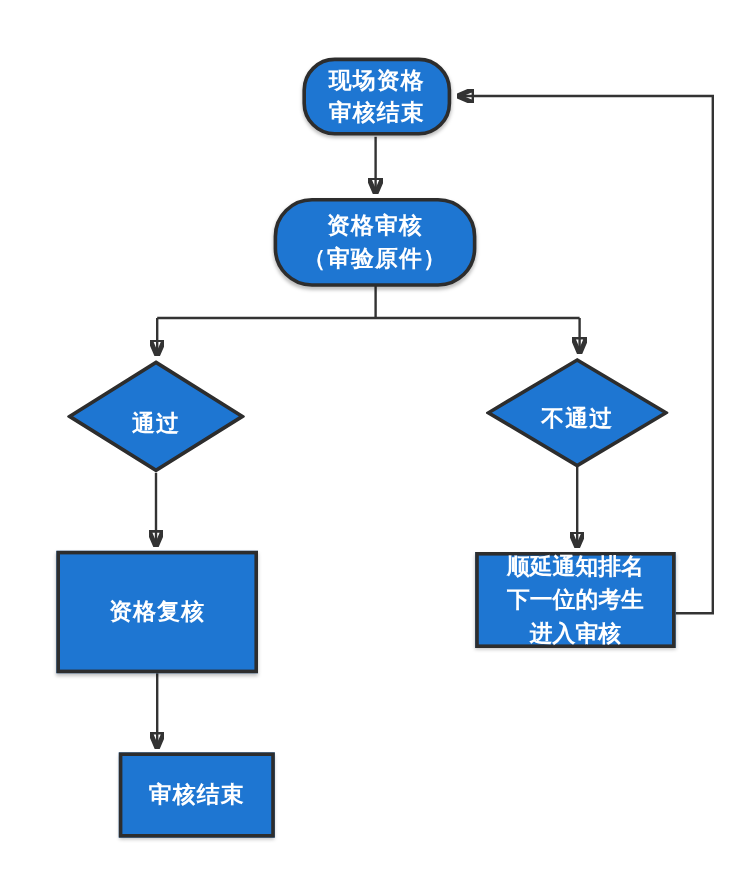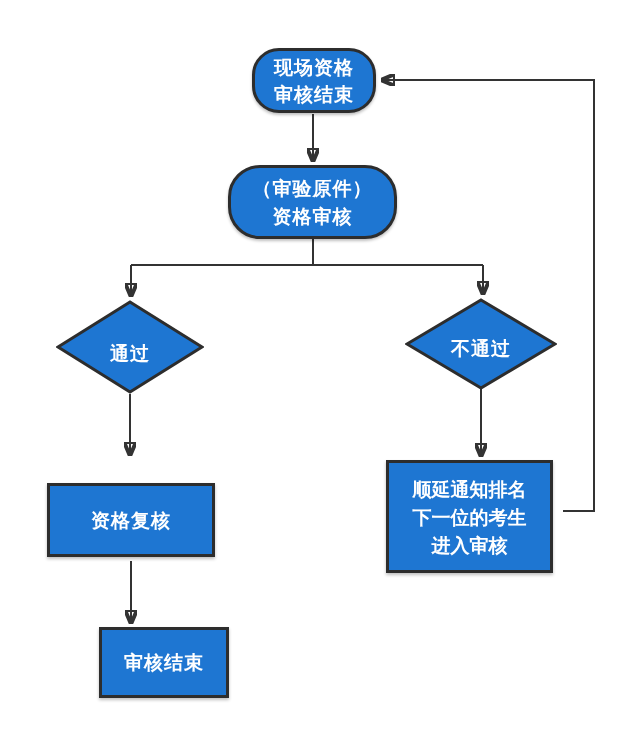--- a/index.html
+++ b/index.html
@@ -63,23 +63,23 @@
   .diamond .label {
     position: relative;
     z-index: 1;
     margin-top: 12px;
   }
 
   #node-start   { left: 252px; top: 48px;  width: 124px; height: 65px; border-radius: 27px; }
   #node-review  { left: 228px; top: 165px; width: 169px; height: 74px; border-radius: 32px; line-height: 28px; }
   #node-pass    { left: 56px;  top: 300px; width: 148px; height: 94px; }
   #node-fail    { left: 405px; top: 298px; width: 152px; height: 92px; font-family: Liberation Mono, monospace; }
-  #node-recheck { left: 47px;  top: 459px; width: 168px; height: 74px; line-height: 30px; margin-top: 24px; }
+  #node-recheck { left: 47px;  top: 459px; width: 168px; height: 102px; line-height: 30px; }
   #node-finish  { left: 67px;  top: 627px; width: 130px; height: 71px; margin-left: 32px; }
-  #node-defer   { left: 386px; top: 460px; width: 167px; height: 113px; line-height: 28px; letter-spacing: 0; }
+  #node-defer   { left: 396px; top: 460px; width: 167px; height: 80px; line-height: 28px; letter-spacing: 0; }
 </style>
 </head>
 <body>
 
 <div class="canvas">
 
   <svg class="connectors" width="626" height="730" viewBox="0 0 626 730">
     <defs>
       <marker id="arrow" markerWidth="7" markerHeight="6" refX="6.5" refY="3" orient="auto" markerUnits="strokeWidth">
         <path d="M0,0 L7,3 L0,6 Z" fill="#333333" stroke="none"></path>
@@ -95,22 +95,22 @@
     <path d="M481,389 L481,456" marker-end="url(#arrow)"></path>
     <path d="M563,511 L594,511 L594,80 L382,80" marker-end="url(#arrow)"></path>
   </svg>
 
   <div id="node-start" class="node rounded">
     <span class="line">现场资格</span>
     <span class="line">审核结束</span>
   </div>
 
   <div id="node-review" class="node rounded">
+    <span class="line">资格审核</span>
     <span class="line">（审验原件）</span>
-    <span class="line">资格审核</span>
   </div>
 
   <div id="node-pass" class="node diamond">
     <svg width="148" height="94" viewBox="0 0 148 94">
       <polygon points="74,2 146,47 74,92 2,47"></polygon>
     </svg>
     <span class="label">通过</span>
   </div>
 
   <div id="node-fail" class="node diamond">

